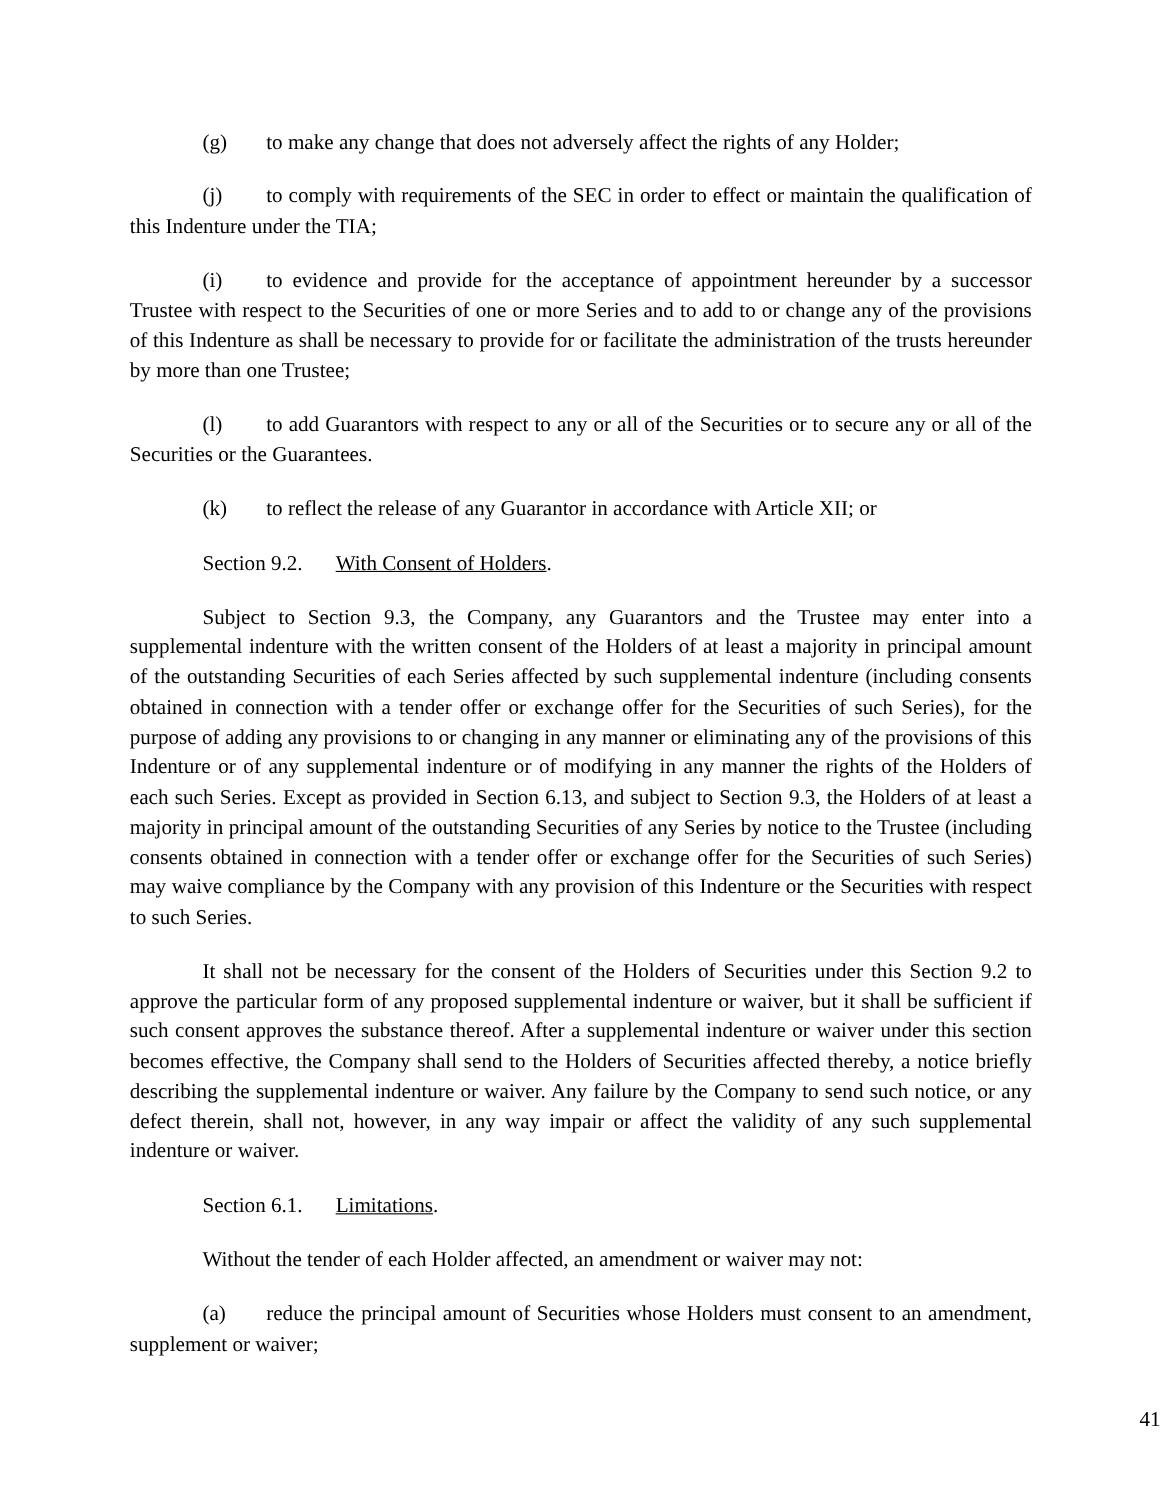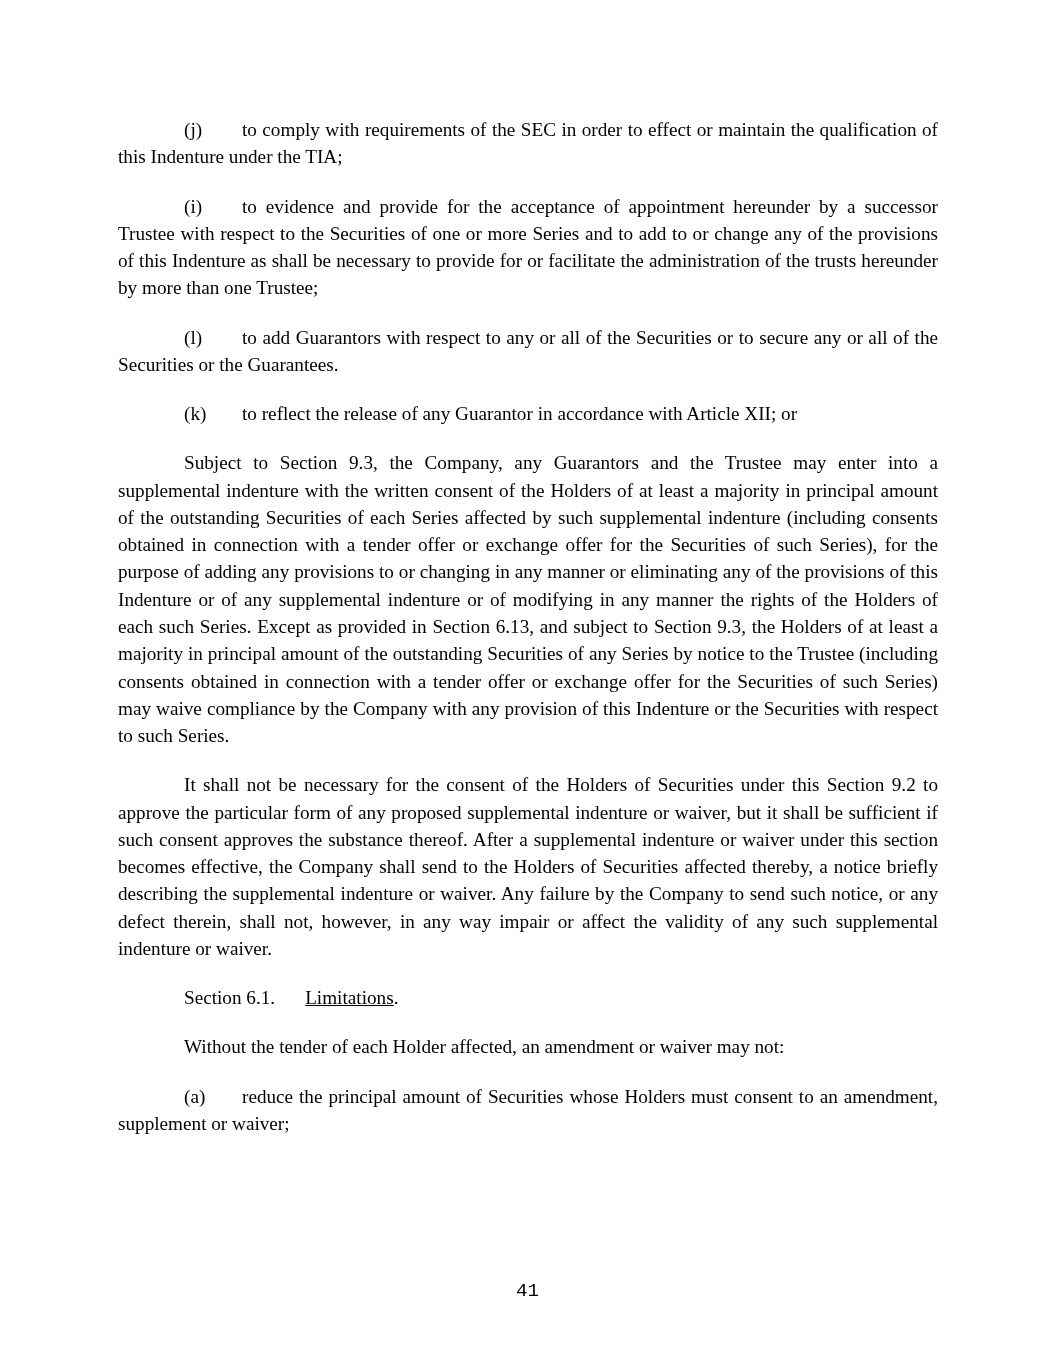--- a/index.html
+++ b/index.html
@@ -58,49 +58,55 @@
     width: 30px;
   }
   .underline {
     text-decoration: underline;
   }
   .pageno {
     position: absolute;
     left: 0;
     right: 0;
     top: 1280px;
-    text-align: center;
+    text-align: right;
     font-size: 19.2px;
-    font-family: Liberation Mono, monospace;
+    font-family: Liberation Serif, serif;
   }
 </style>
 </head>
 <body>
 
 <div class="page">
   <div class="content">
 
+    <p class="clause">
+      <span class="marker">(g)</span><span>to make any change that does not adversely affect the rights of any Holder;</span>
+    </p>
 
 
     <p class="clause">
       <span class="marker">(j)</span><span>to comply with requirements of the SEC in order to effect or maintain the qualification of this Indenture under the TIA;</span>
     </p>
 
     <p class="clause">
       <span class="marker">(i)</span><span>to evidence and provide for the acceptance of appointment hereunder by a successor Trustee with respect to the Securities of one or more Series and to add to or change any of the provisions of this Indenture as shall be necessary to provide for or facilitate the administration of the trusts hereunder by more than one Trustee;</span>
     </p>
 
     <p class="clause">
       <span class="marker">(l)</span><span>to add Guarantors with respect to any or all of the Securities or to secure any or all of the Securities or the Guarantees.</span>
     </p>
 
     <p class="clause">
       <span class="marker">(k)</span><span>to reflect the release of any Guarantor in accordance with Article XII; or</span>
     </p>
 
+    <p class="section-head">
+      <span>Section 9.2.</span><span class="sec-gap"></span><span class="underline">With Consent of Holders</span><span>.</span>
+    </p>
 
     <p class="body-para">Subject to Section 9.3, the Company, any Guarantors and the Trustee may enter into a supplemental indenture with the written consent of the Holders of at least a majority in principal amount of the outstanding Securities of each Series affected by such supplemental indenture (including consents obtained in connection with a tender offer or exchange offer for the Securities of such Series), for the purpose of adding any provisions to or changing in any manner or eliminating any of the provisions of this Indenture or of any supplemental indenture or of modifying in any manner the rights of the Holders of each such Series.  Except as provided in Section 6.13, and subject to Section 9.3, the Holders of at least a majority in principal amount of the outstanding Securities of any Series by notice to the Trustee (including consents obtained in connection with a tender offer or exchange offer for the Securities of such Series) may waive compliance by the Company with any provision of this Indenture or the Securities with respect to such Series.</p>
 
     <p class="body-para">It shall not be necessary for the consent of the Holders of Securities under this Section 9.2 to approve the particular form of any proposed supplemental indenture or waiver, but it shall be sufficient if such consent approves the substance thereof.  After a supplemental indenture or waiver under this section becomes effective, the Company shall send to the Holders of Securities affected thereby, a notice briefly describing the supplemental indenture or waiver.  Any failure by the Company to send such notice, or any defect therein, shall not, however, in any way impair or affect the validity of any such supplemental indenture or waiver.</p>
 
     <p class="section-head">
       <span>Section 6.1.</span><span class="sec-gap"></span><span class="underline">Limitations</span><span>.</span>
     </p>
 
     <p class="body-para">Without the tender of each Holder affected, an amendment or waiver may not:</p>

